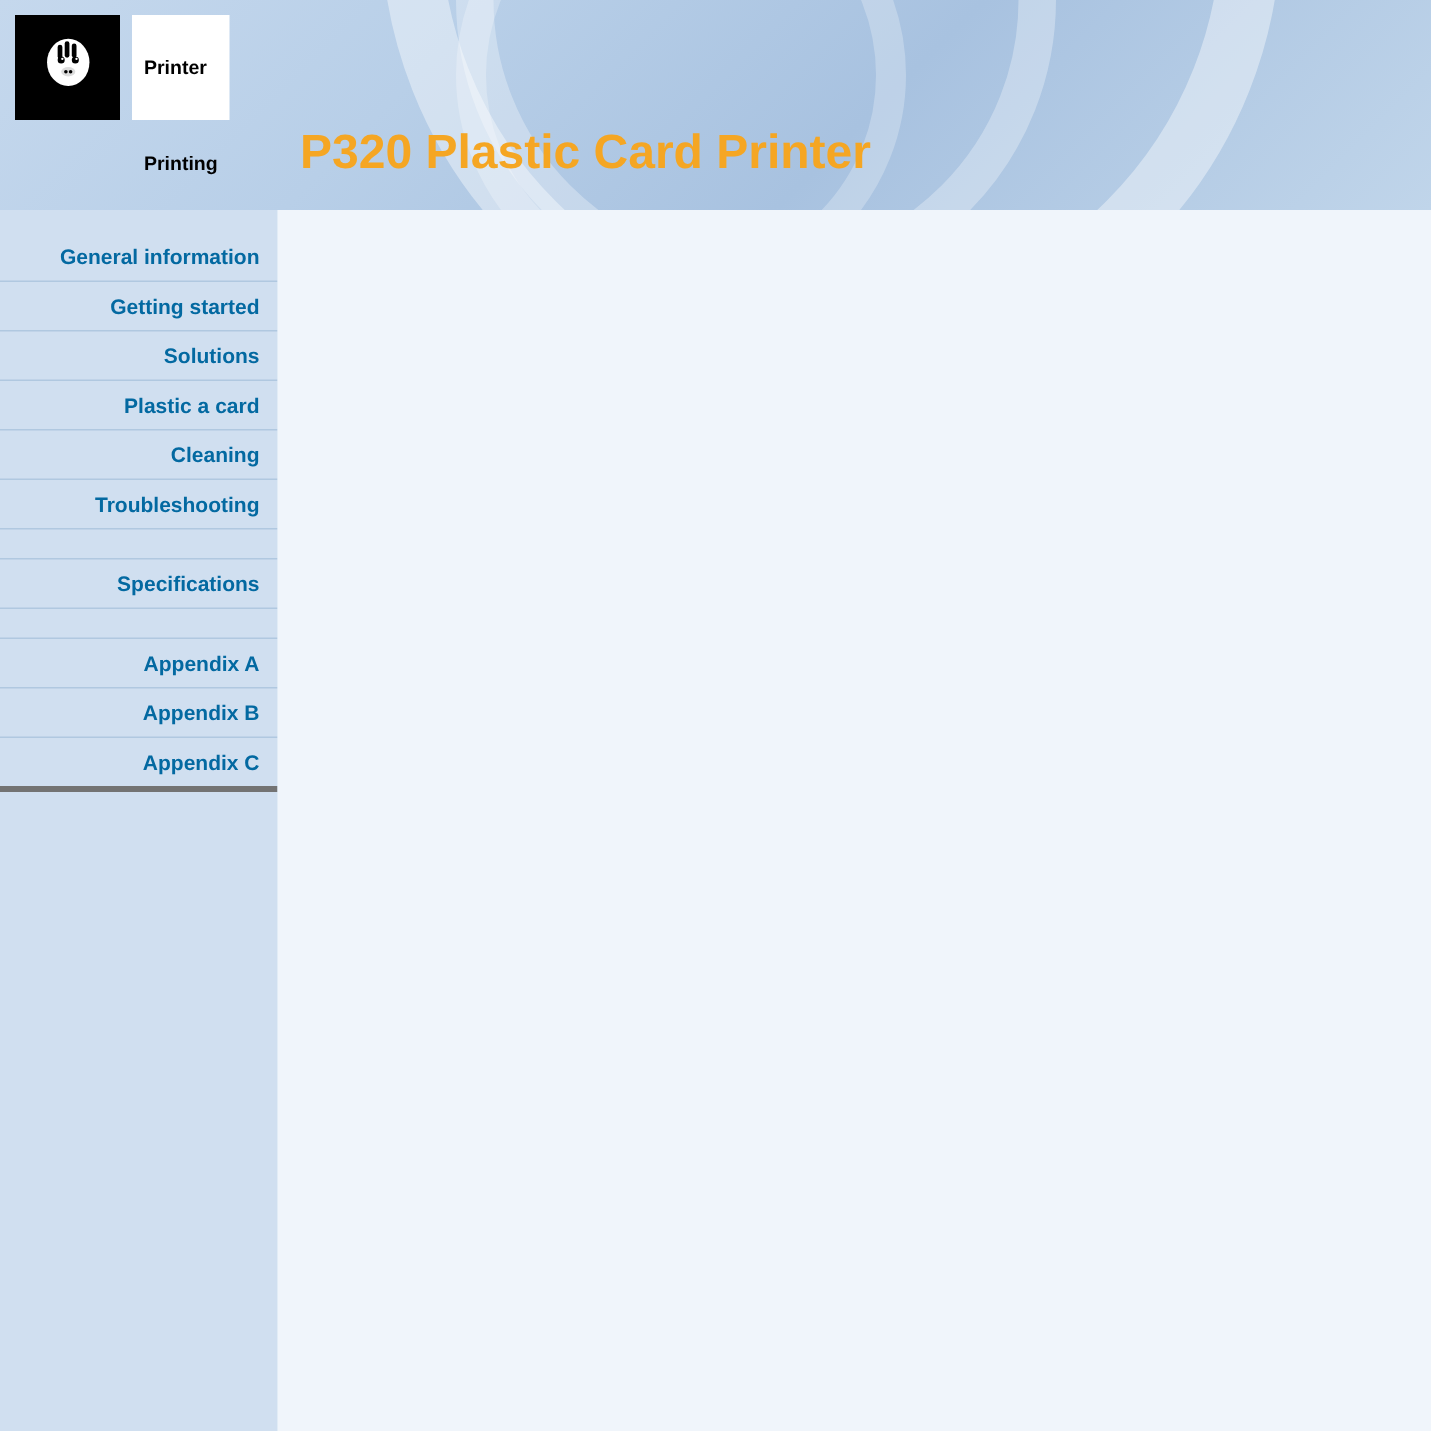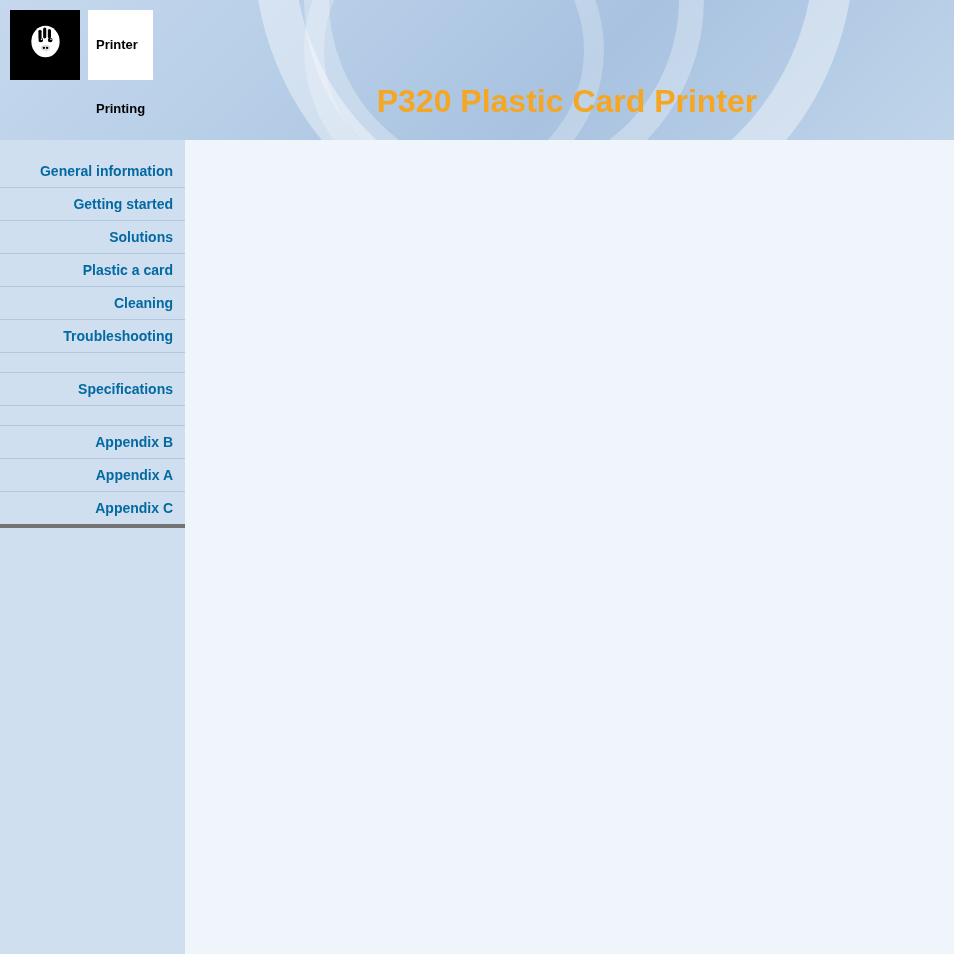--- a/index.html
+++ b/index.html
@@ -98,21 +98,21 @@
 
     .logo-text span {
       display: block;
     }
 
     .page-title {
       position: absolute;
       bottom: 20px;
       left: 200px;
       right: 20px;
-      text-align: center;
+      text-align: left;
       color: #f5a623;
       font-size: 32px;
       font-weight: bold;
       z-index: 10;
     }
 
     
     .main-layout {
       display: flex;
       width: 100%;
@@ -200,21 +200,21 @@
   <nav class="sidebar">
     <a class="sidebar-item" href="#">General information</a>
     <a class="sidebar-item" href="#">Getting started</a>
     <a class="sidebar-item" href="#">Solutions</a>
     <a class="sidebar-item" href="#">Plastic a card</a>
     <a class="sidebar-item" href="#">Cleaning</a>
     <a class="sidebar-item" href="#">Troubleshooting</a>
     <div class="sidebar-spacer"></div>
     <a class="sidebar-item" href="#">Specifications</a>
     <div class="sidebar-spacer"></div>
+    <a class="sidebar-item" href="#">Appendix A</a>
     <a class="sidebar-item" href="#">Appendix B</a>
-    <a class="sidebar-item" href="#">Appendix A</a>
     <a class="sidebar-item" href="#">Appendix C</a>
   </nav>
 
   <div class="content-area">
   </div>
 
 </div>
 
 </body></html>

